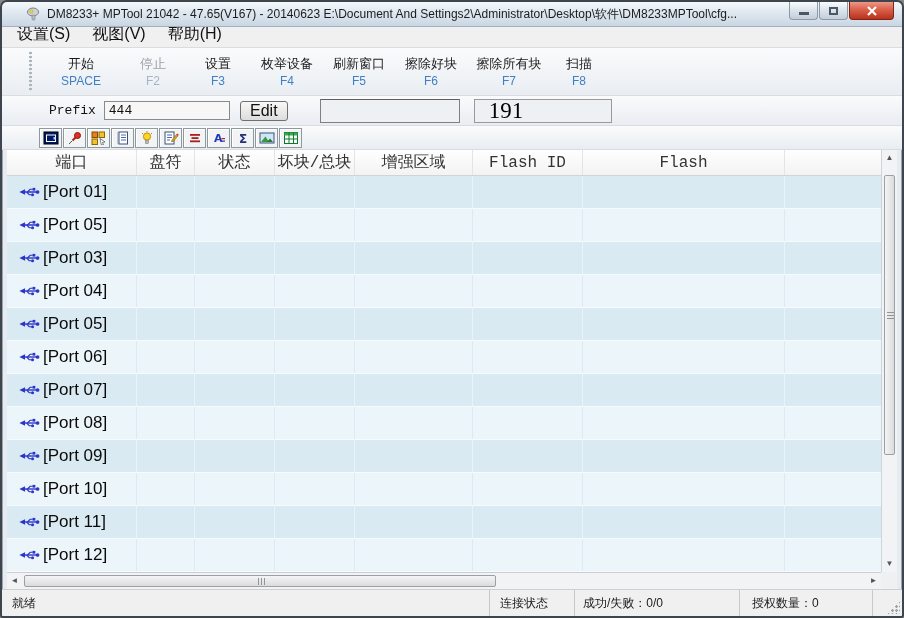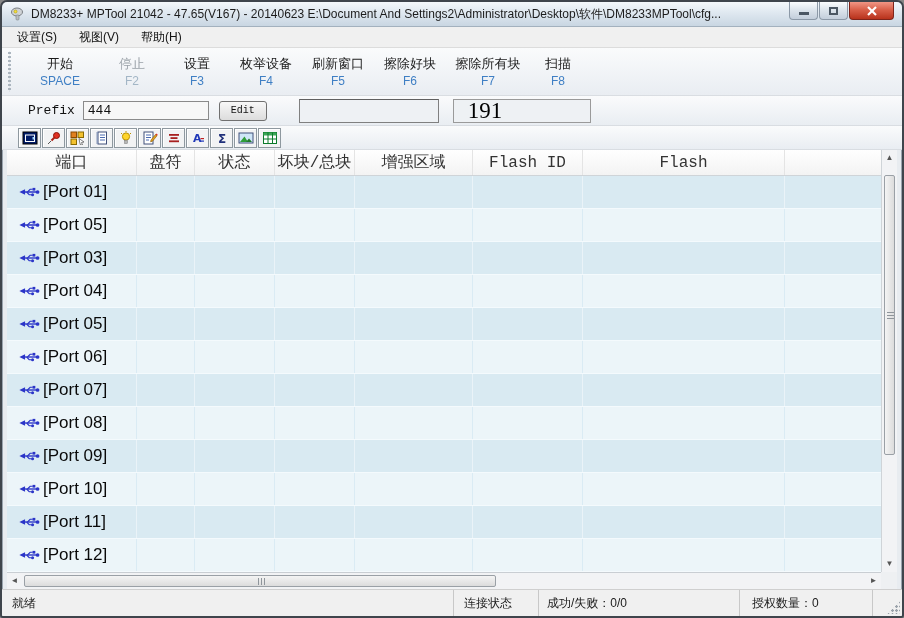--- a/index.html
+++ b/index.html
@@ -11,44 +11,44 @@
     border:2px solid #3f454c; border-radius:7px 7px 3px 3px;
     background:#e8ecf0; box-shadow:0 0 0 1px #9aa4ae inset;
     display:flex; flex-direction:column;
   }
 
   
   .titlebar {
     height:25px; flex:0 0 25px; position:relative;
     background:linear-gradient(#f4f8fb, #dfe8f0 45%, #c9d6e2);
     border-bottom:1px solid #a3b1be;
-    display:flex; align-items:center; padding-left:8px;
+    display:flex; align-items:center; padding-left:24px;
     border-radius:5px 5px 0 0;
   }
   .title-text { font-size:12px; color:#1c1c1c; margin-left:6px; white-space:nowrap; overflow:hidden; }
   .winbtns { position:absolute; top:0; right:8px; display:flex; }
   .winbtn {
     width:29px; height:18px; border:1px solid #8c99a7; border-top:none;
     background:linear-gradient(#fbfdfe,#dde5ec 45%,#c3cedb);
     border-radius:0 0 4px 4px; display:flex; align-items:center; justify-content:center;
     margin-left:1px;
   }
   .winbtn.close { width:45px; background:linear-gradient(#f09685,#d8604a 45%,#b8321c); border-color:#7e241a; }
   .glyph-min { width:10px; height:3px; background:#4b5763; margin-top:6px; }
   .glyph-max { width:9px; height:8px; border:2px solid #4b5763; }
 
   
   .menubar {
     height:21px; flex:0 0 21px; background:#f0f0f0; border-bottom:1px solid #dcdcdc;
-    display:flex; align-items:center; font-size:12px; color:#111; padding-left:4px;
+    display:flex; align-items:flex-end; font-size:16px; color:#111; padding-left:4px;
   }
   .menu-item { padding:2px 11px; }
 
   
-  .bar { background:linear-gradient(#fafbfc,#e9edf2); border-bottom:1px solid #d9dde2; display:flex; align-items:stretch; }
+  .bar { background:linear-gradient(#fafbfc,#e9edf2); border-bottom:1px solid #d9dde2; display:flex; align-items:stretch;padding-left:21px; }
   .grip-v { flex:0 0 4px; margin:3px 2px 3px 6px;
     background-image:radial-gradient(circle at 1.5px 2px, #aab4bd 1.1px, rgba(0,0,0,0) 1.6px);
     background-size:4px 4px; background-repeat:repeat-y; }
 
   
   .toolbar { height:48px; flex:0 0 48px; }
   .tbtns { display:flex; margin-left:6px; align-items:center; }
   .tbtn { text-align:center; padding:3px 0; }
   .tbtn-label { font-size:13px; color:#1a1a1a; line-height:18px; }
   .tbtn-key { font-size:12px; color:#3f7fc4; line-height:16px; }
@@ -57,22 +57,22 @@
 
   
   .prefixbar { height:30px; flex:0 0 30px; align-items:center; }
   .prefix-label { font-family:"Liberation Mono", monospace; font-size:13px; color:#111; margin:0 8px 0 14px; }
   .prefix-input {
     width:126px; height:19px; border:1px solid #8a8a8a; background:#f7f7f7;
     font-family:"Liberation Mono", monospace; font-size:13px; padding:0 4px; color:#111;
   }
   .edit-btn {
     margin-left:10px; width:48px; height:20px; border:1px solid #707070; border-radius:3px;
-    background:linear-gradient(#f8f8f8,#dcdcdc); font-family:Liberation Mono, monospace;
-    font-size:10px; color:#111; display:flex; align-items:center; justify-content:center;
+    background:linear-gradient(#f8f8f8,#dcdcdc); font-family:Liberation Sans, sans-serif;
+    font-size:16px; color:#111; display:flex; align-items:center; justify-content:center;
   }
   .field2 {
     margin-left:32px; width:140px; height:24px; border:1px solid #808080;
     border-top-color:#606060; background:#eef1f4;
   }
   .counter-box {
     margin-left:14px; width:138px; height:24px; border:1px solid #9a9a9a; background:#eef1f4;
     font-family:"Liberation Serif", serif; font-size:23px; line-height:22px; color:#000; padding-left:14px;
   }
 
@@ -122,21 +122,21 @@
   .varrow-u { position:absolute; top:0; left:0; }
   .varrow-d { position:absolute; bottom:0; left:0; }
 
   
   .statusbar { flex:1 1 auto; background:#f0f0f0; border-top:1px solid #cfcfcf;
     display:flex; align-items:center; font-size:12px; color:#1a1a1a; position:relative; }
   .sp { height:100%; display:flex; align-items:center; }
   .sp1 { flex:1 1 auto; padding-left:10px; }
   .sp2 { flex:0 0 85px;  border-left:1px solid #c8c8c8; padding-left:10px; }
   .sp3 { flex:0 0 165px; border-left:1px solid #c8c8c8; padding-left:8px; }
-  .sp4 { flex:0 0 133px; border-left:1px solid #c8c8c8; padding-left:12px;margin-left:36px; }
+  .sp4 { flex:0 0 133px; border-left:1px solid #c8c8c8; padding-left:12px; }
   .sp5 { flex:0 0 30px;  border-left:1px solid #c8c8c8; position:relative; }
   .resize-grip { position:absolute; right:2px; bottom:2px; width:13px; height:13px;
     background-image:radial-gradient(circle at 1.5px 1.5px, #9aa2aa 1.1px, rgba(0,0,0,0) 1.5px);
     background-size:4px 4px; clip-path:polygon(100% 0, 100% 100%, 0 100%); }
 </style>
 </head>
 <body>
 
 <div class="window">
 

